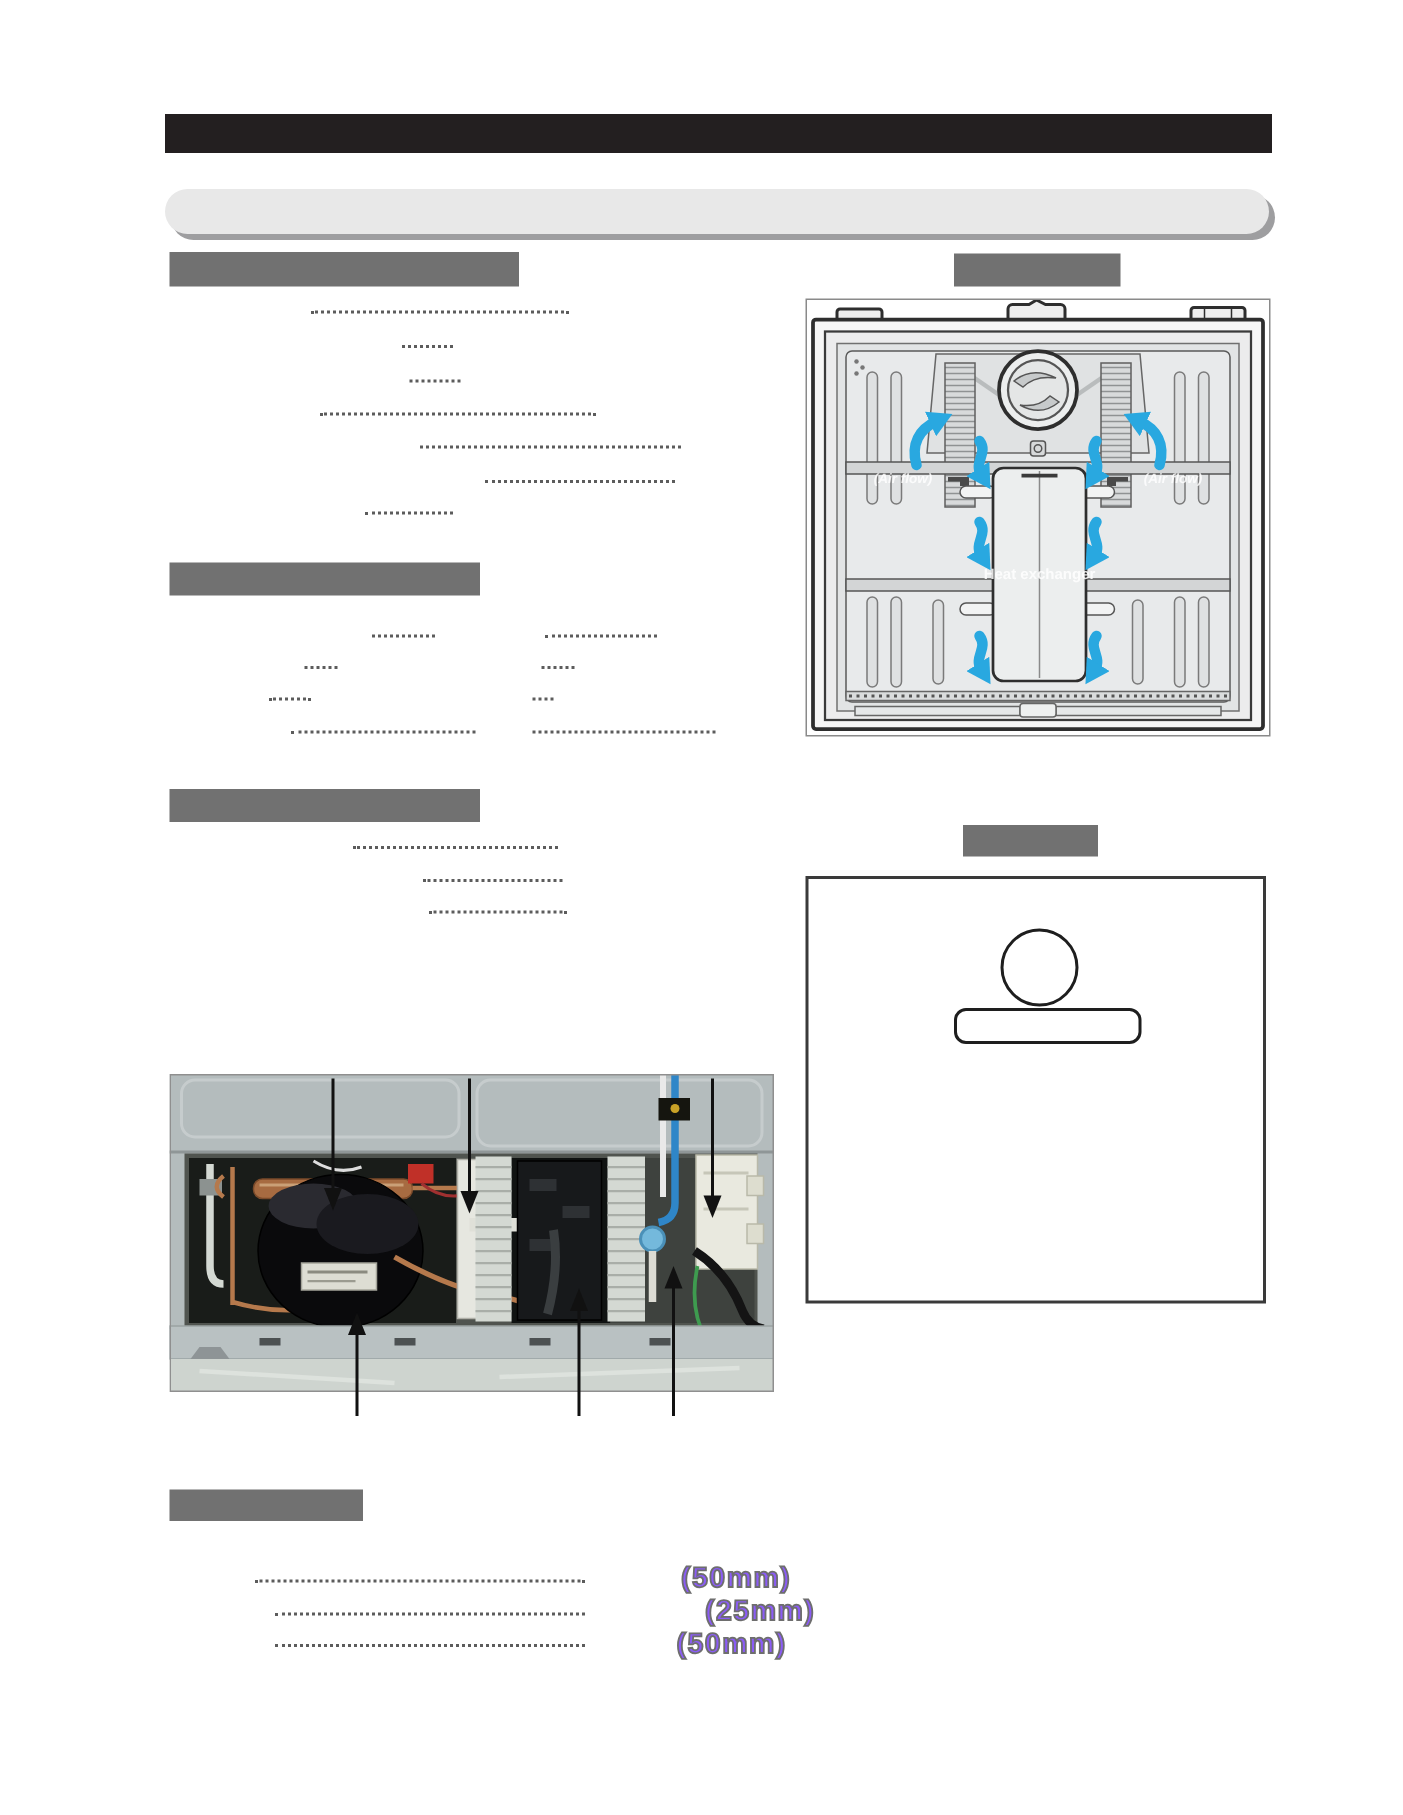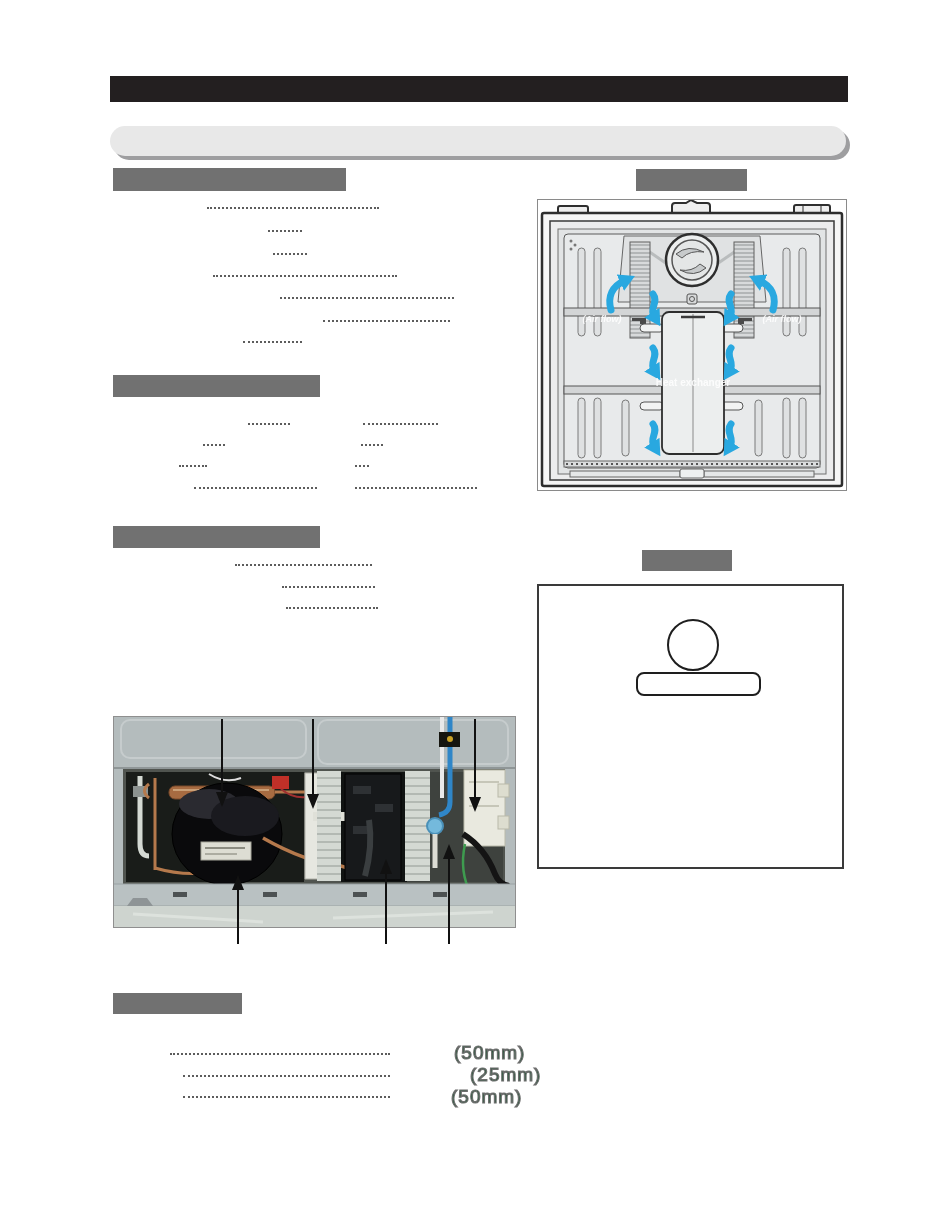--- a/index.html
+++ b/index.html
@@ -4,22 +4,22 @@
 <style>
   html,body{margin:0;padding:0;background:#ffffff;}
   body{font-family:"Liberation Sans", sans-serif;}
   .page{position:relative;width:935px;height:1210px;background:#ffffff;overflow:hidden;margin-top:12px;}
   .abs{position:absolute;}
   .titlebar{left:110px;top:64px;width:738px;height:26px;background:#231f20;}
   .pill{left:110px;top:114px;width:736px;height:30px;background:#e8e8e8;border-radius:15px;
         box-shadow:4px 4px 0 #9e9ea0;}
   .sechead{background:#717171;}
   .dot{border-top:2px dotted #5c5c5c;height:0;}
-  .mm{width:80px;font-weight:normal;font-size:19px;letter-spacing:1px;
-      color:#14532d;-webkit-text-stroke:1.2px #6e6e6e;line-height:21px;}
+  .mm{width:80px;font-weight:bold;font-size:19px;letter-spacing:1px;
+      color:#8b5cf6;-webkit-text-stroke:1.2px #6e6e6e;line-height:21px;}
   .figframe{border:1px solid #8a8a8a;background:#ffffff;}
   .notebox{border:2px solid #3a3a3a;background:#ffffff;}
   .notecircle{border:2px solid #1e1e1e;border-radius:50%;background:#ffffff;}
   .notepill{border:2px solid #1e1e1e;border-radius:8px;background:#ffffff;}
 </style>
 </head>
 <body>
 
 <div class="page">
 

